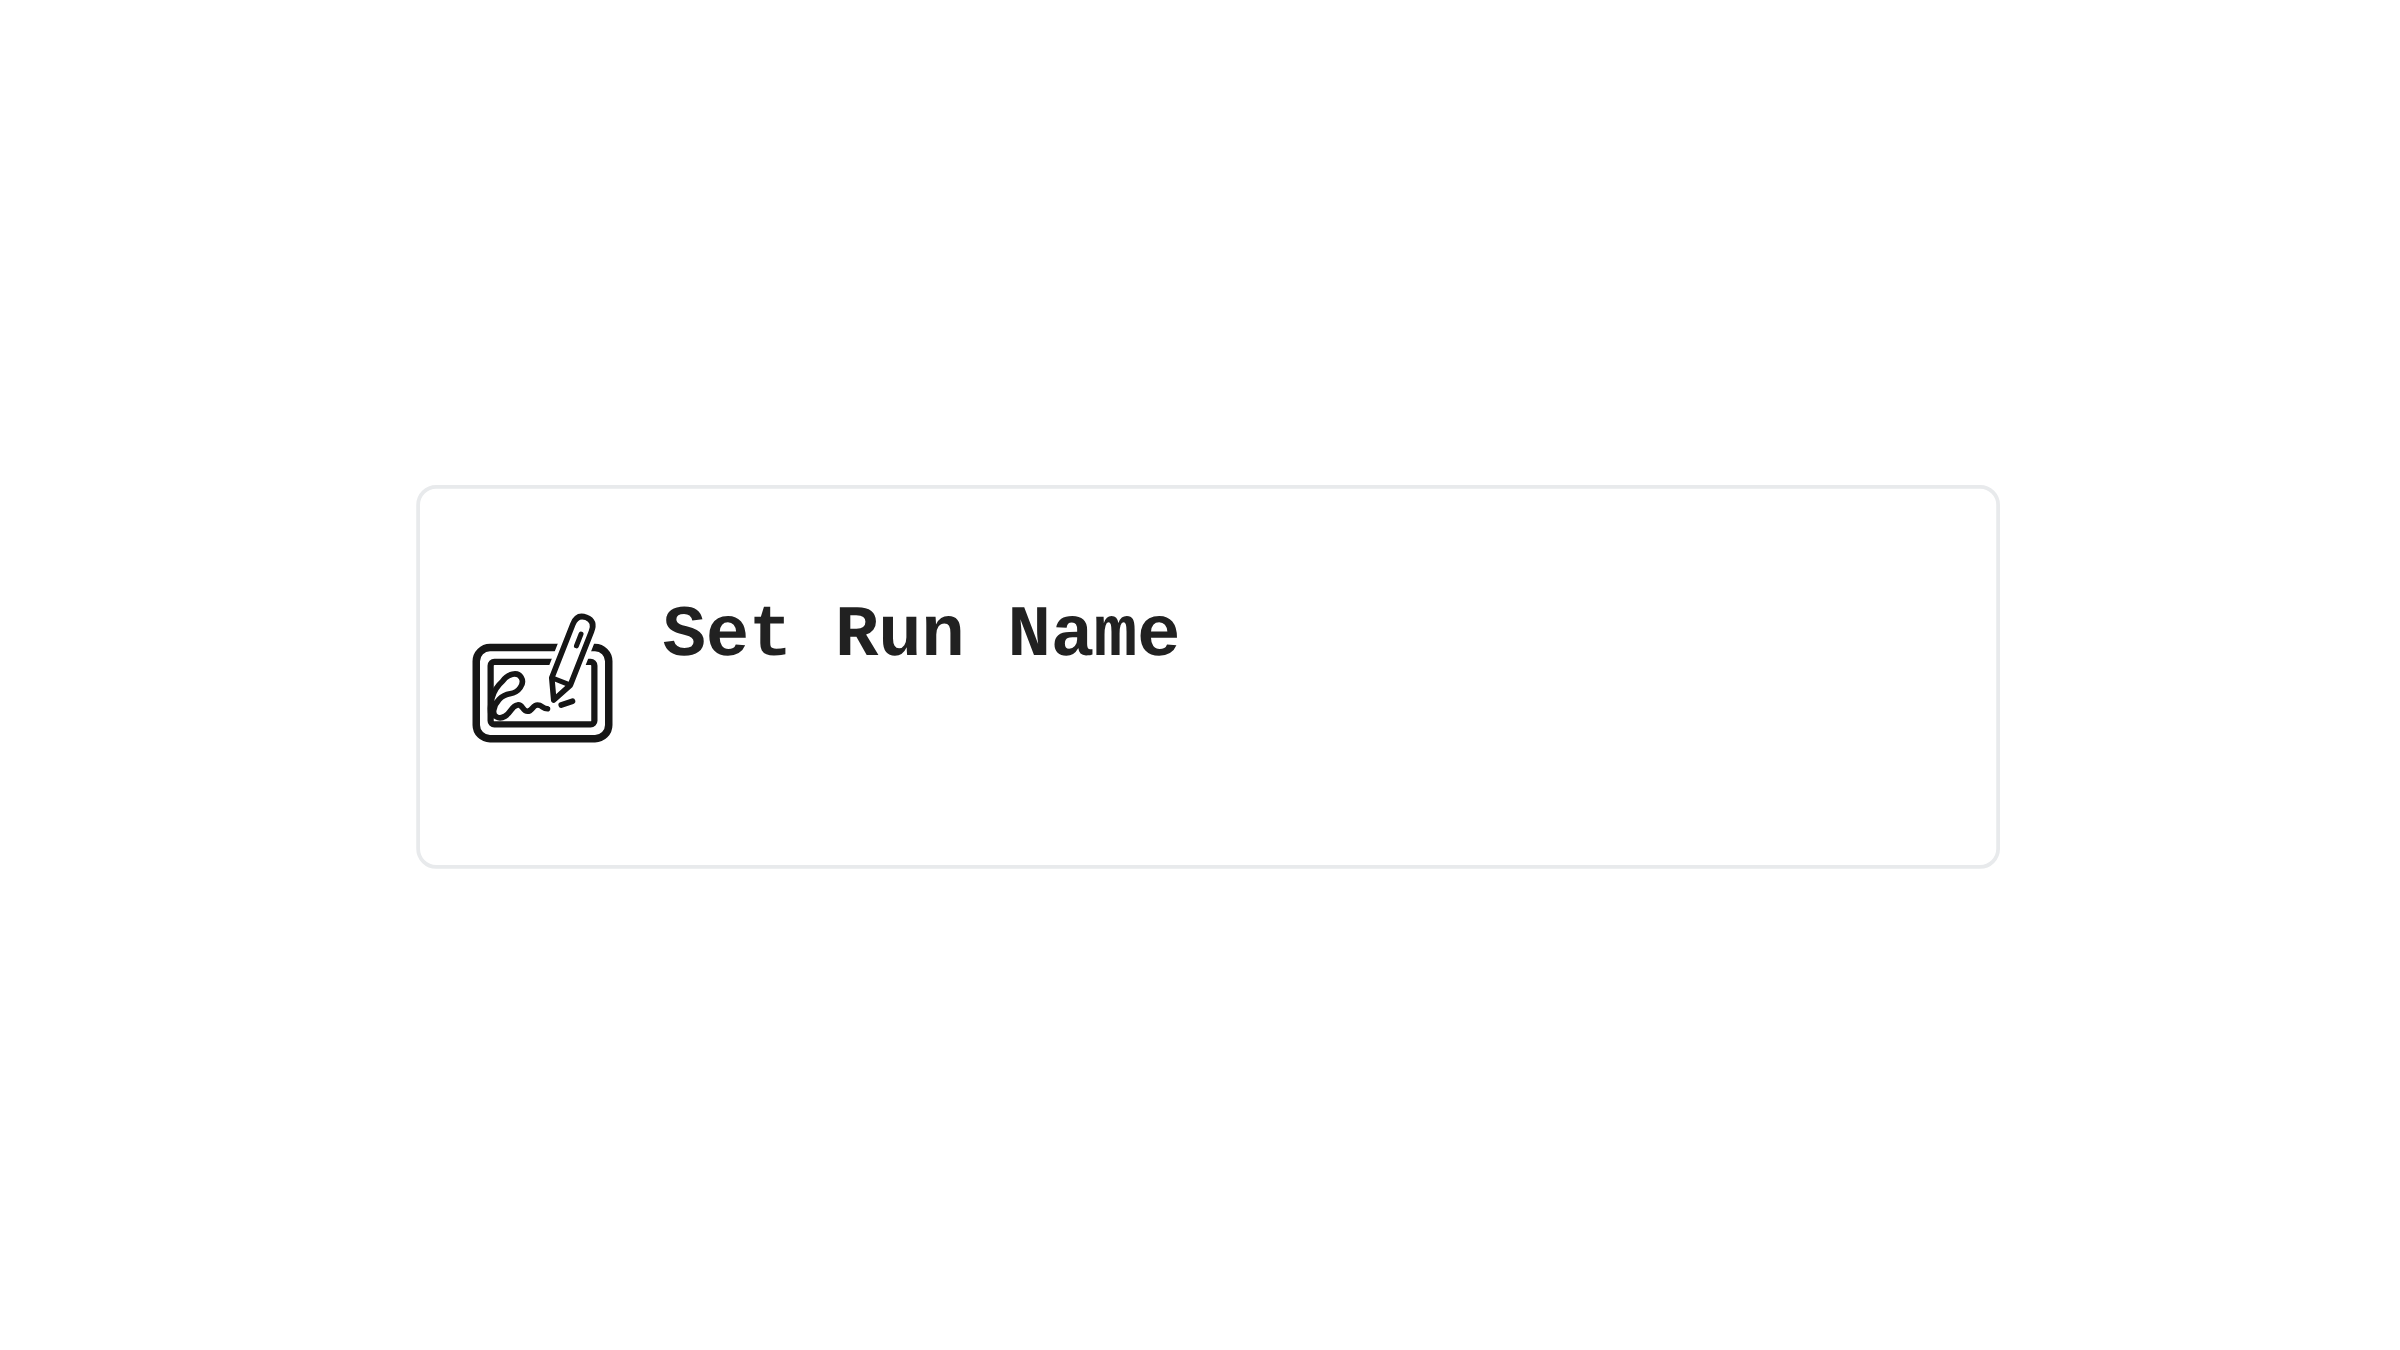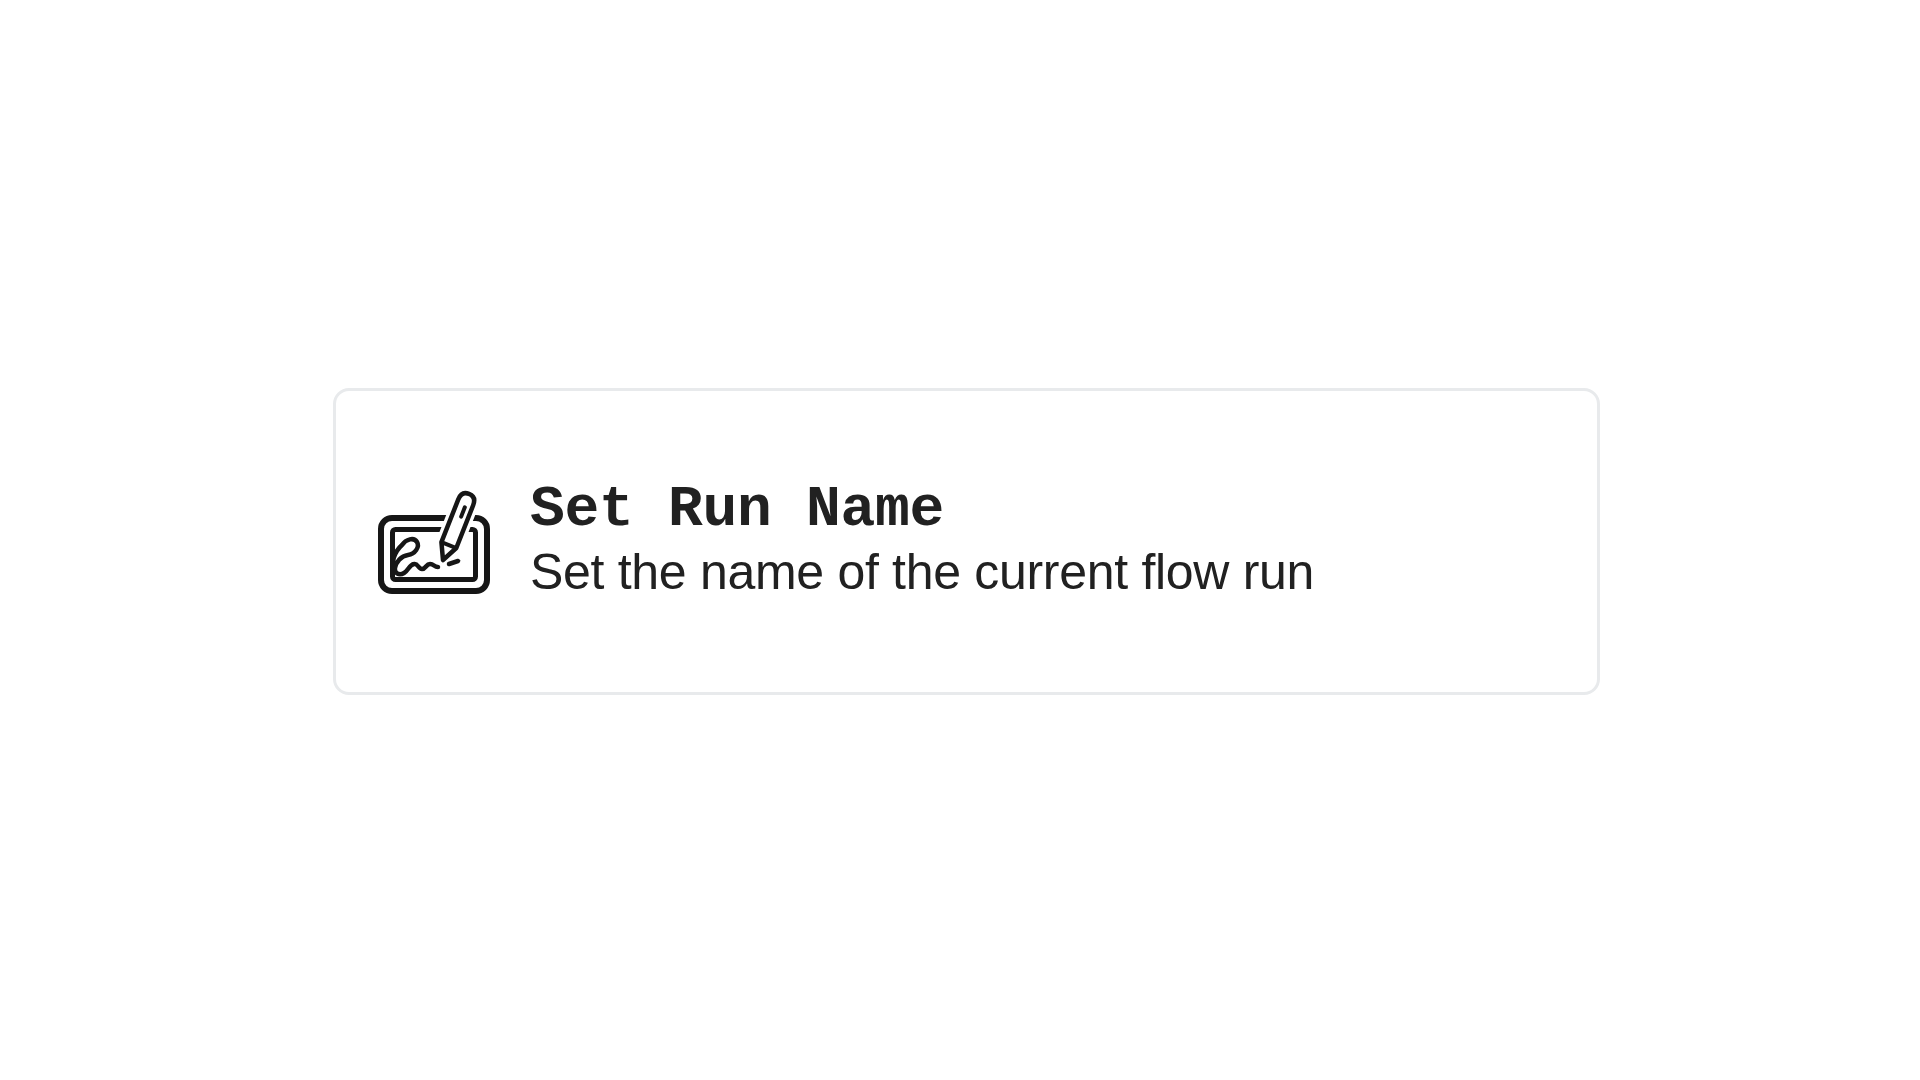--- a/index.html
+++ b/index.html
@@ -76,17 +76,16 @@
           <line x1="-8" y1="-16" x2="8" y2="-16" stroke="var(--icon)" stroke-width="4"></line>
           <line x1="1" y1="-57" x2="1" y2="-47" stroke="var(--icon)" stroke-width="4" stroke-linecap="round"></line>
         </g>
 
         <path d="M73,81 C76,80 79,79 82,78" fill="none" stroke="var(--icon)" stroke-width="4.5" stroke-linecap="round"></path>
       </svg>
     </span>
 
     <div class="text-block">
       <div class="card-title">Set Run Name</div>
-      <div class="card-subtitle">Set the name of the current flow run</div>
     </div>
 
   </div>
 </div>
 
 </body></html>

